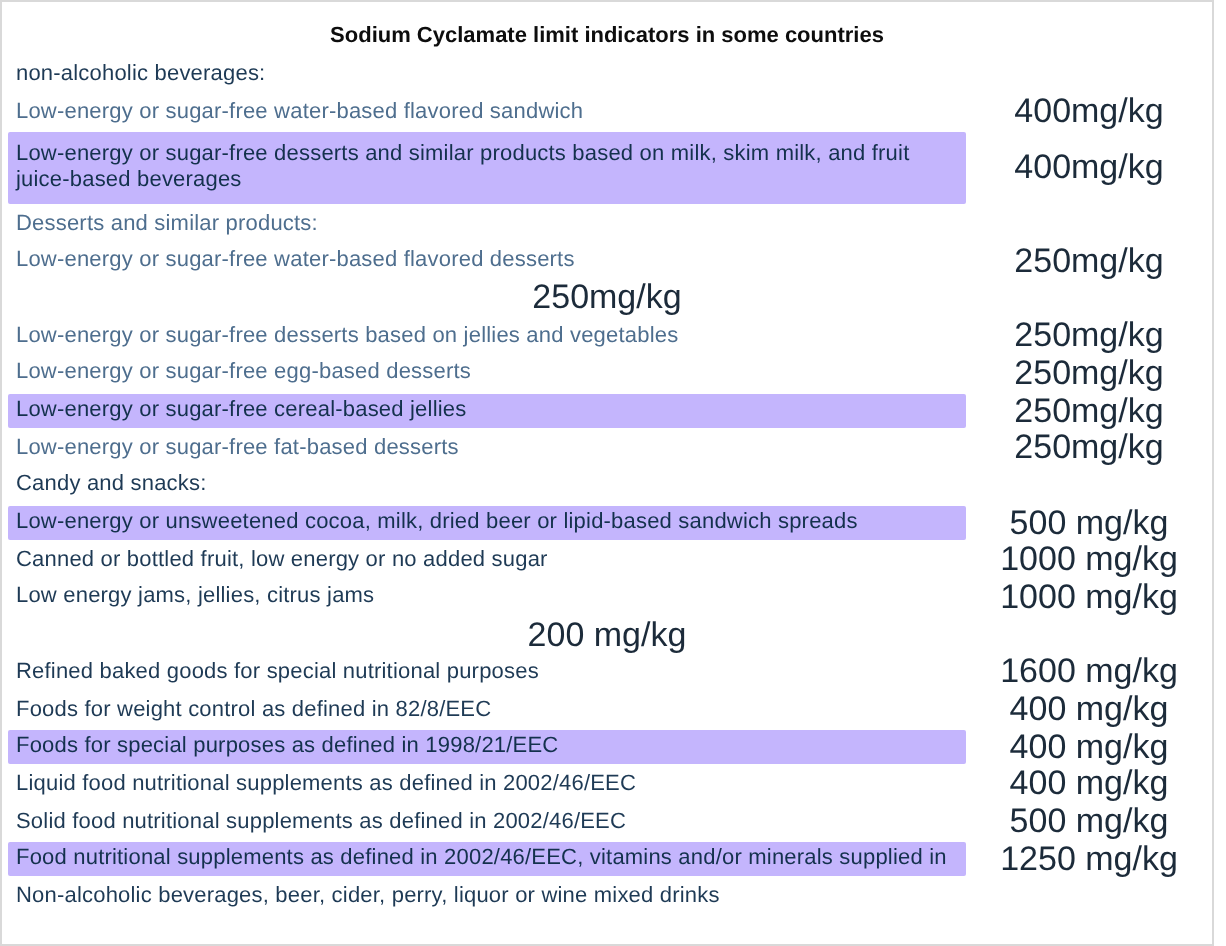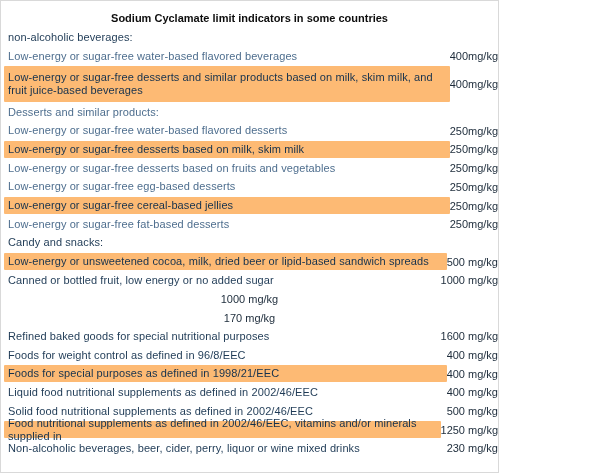--- a/index.html
+++ b/index.html
@@ -1,83 +1,82 @@
 <!DOCTYPE html>
 <html><head>
 <meta charset="utf-8">
 <style>
   html,body{margin:0;padding:0;background:#fff;}
   .page{
-    width:499px;height:473px;box-sizing:border-box;
+    width:607px;height:473px;box-sizing:border-box;
     border:1px solid #d9d9d9;background:#ffffff;
     font-family:"Liberation Sans", sans-serif;
     overflow:hidden;
   }
   .title{
     margin-top:9px;height:16px;line-height:16px;
     text-align:center;font-size:11px;font-weight:bold;color:#0d0d0d;
   }
   .rows{margin-top:2px;}
   .row{display:flex;align-items:stretch;height:18.7px;}
   .row.tall{height:37.4px;}
   .lbl{
     width:479px;margin-left:3px;padding:0 4px;box-sizing:border-box;
     display:flex;align-items:center;
     font-size:11px;line-height:13px;letter-spacing:0.1px;
   }
   .lbl.steel{color:#4e6e8e;}
   .lbl.dark{color:#1e3a55;}
   .lbl.hl{
-    background:#fdba74;color:#14314d;
+    background:#c4b5fd;color:#14314d;
     margin-top:1px;margin-bottom:1px;border-radius:1px;
   }
   .val{
     flex:1;display:flex;align-items:center;justify-content:center;
-    font-size:11px;color:#1c2b3a;white-space:nowrap;
+    font-size:17px;color:#1c2b3a;white-space:nowrap;
   }
 </style>
 </head>
 <body>
 
 <div class="page">
   <div class="title">Sodium Cyclamate limit indicators in some countries</div>
   <div class="rows">
 
     <div class="row">
       <div class="lbl dark">non-alcoholic beverages:</div>
       <div class="val"></div>
     </div>
 
     <div class="row">
-      <div class="lbl steel">Low-energy or sugar-free water-based flavored beverages</div>
+      <div class="lbl steel">Low-energy or sugar-free water-based flavored sandwich</div>
       <div class="val">400mg/kg</div>
     </div>
 
     <div class="row tall">
       <div class="lbl hl">Low-energy or sugar-free desserts and similar products based on milk, skim milk, and fruit juice-based beverages</div>
       <div class="val">400mg/kg</div>
     </div>
 
     <div class="row">
       <div class="lbl steel">Desserts and similar products:</div>
       <div class="val"></div>
     </div>
 
     <div class="row">
       <div class="lbl steel">Low-energy or sugar-free water-based flavored desserts</div>
       <div class="val">250mg/kg</div>
     </div>
 
     <div class="row">
-      <div class="lbl hl">Low-energy or sugar-free desserts based on milk, skim milk</div>
       <div class="val">250mg/kg</div>
     </div>
 
     <div class="row">
-      <div class="lbl steel">Low-energy or sugar-free desserts based on fruits and vegetables</div>
+      <div class="lbl steel">Low-energy or sugar-free desserts based on jellies and vegetables</div>
       <div class="val">250mg/kg</div>
     </div>
 
     <div class="row">
       <div class="lbl steel">Low-energy or sugar-free egg-based desserts</div>
       <div class="val">250mg/kg</div>
     </div>
 
     <div class="row">
       <div class="lbl hl">Low-energy or sugar-free cereal-based jellies</div>
@@ -98,34 +97,35 @@
       <div class="lbl hl">Low-energy or unsweetened cocoa, milk, dried beer or lipid-based sandwich spreads</div>
       <div class="val">500 mg/kg</div>
     </div>
 
     <div class="row">
       <div class="lbl dark">Canned or bottled fruit, low energy or no added sugar</div>
       <div class="val">1000 mg/kg</div>
     </div>
 
     <div class="row">
+      <div class="lbl dark">Low energy jams, jellies, citrus jams</div>
       <div class="val">1000 mg/kg</div>
     </div>
 
     <div class="row">
-      <div class="val">170 mg/kg</div>
+      <div class="val">200 mg/kg</div>
     </div>
 
     <div class="row">
       <div class="lbl dark">Refined baked goods for special nutritional purposes</div>
       <div class="val">1600 mg/kg</div>
     </div>
 
     <div class="row">
-      <div class="lbl dark">Foods for weight control as defined in 96/8/EEC</div>
+      <div class="lbl dark">Foods for weight control as defined in 82/8/EEC</div>
       <div class="val">400 mg/kg</div>
     </div>
 
     <div class="row">
       <div class="lbl hl">Foods for special purposes as defined in 1998/21/EEC</div>
       <div class="val">400 mg/kg</div>
     </div>
 
     <div class="row">
       <div class="lbl dark">Liquid food nutritional supplements as defined in 2002/46/EEC</div>
@@ -137,17 +137,16 @@
       <div class="val">500 mg/kg</div>
     </div>
 
     <div class="row">
       <div class="lbl hl">Food nutritional supplements as defined in 2002/46/EEC, vitamins and/or minerals supplied in</div>
       <div class="val">1250 mg/kg</div>
     </div>
 
     <div class="row">
       <div class="lbl dark">Non-alcoholic beverages, beer, cider, perry, liquor or wine mixed drinks</div>
-      <div class="val">230 mg/kg</div>
     </div>
 
   </div>
 </div>
 
 </body></html>

